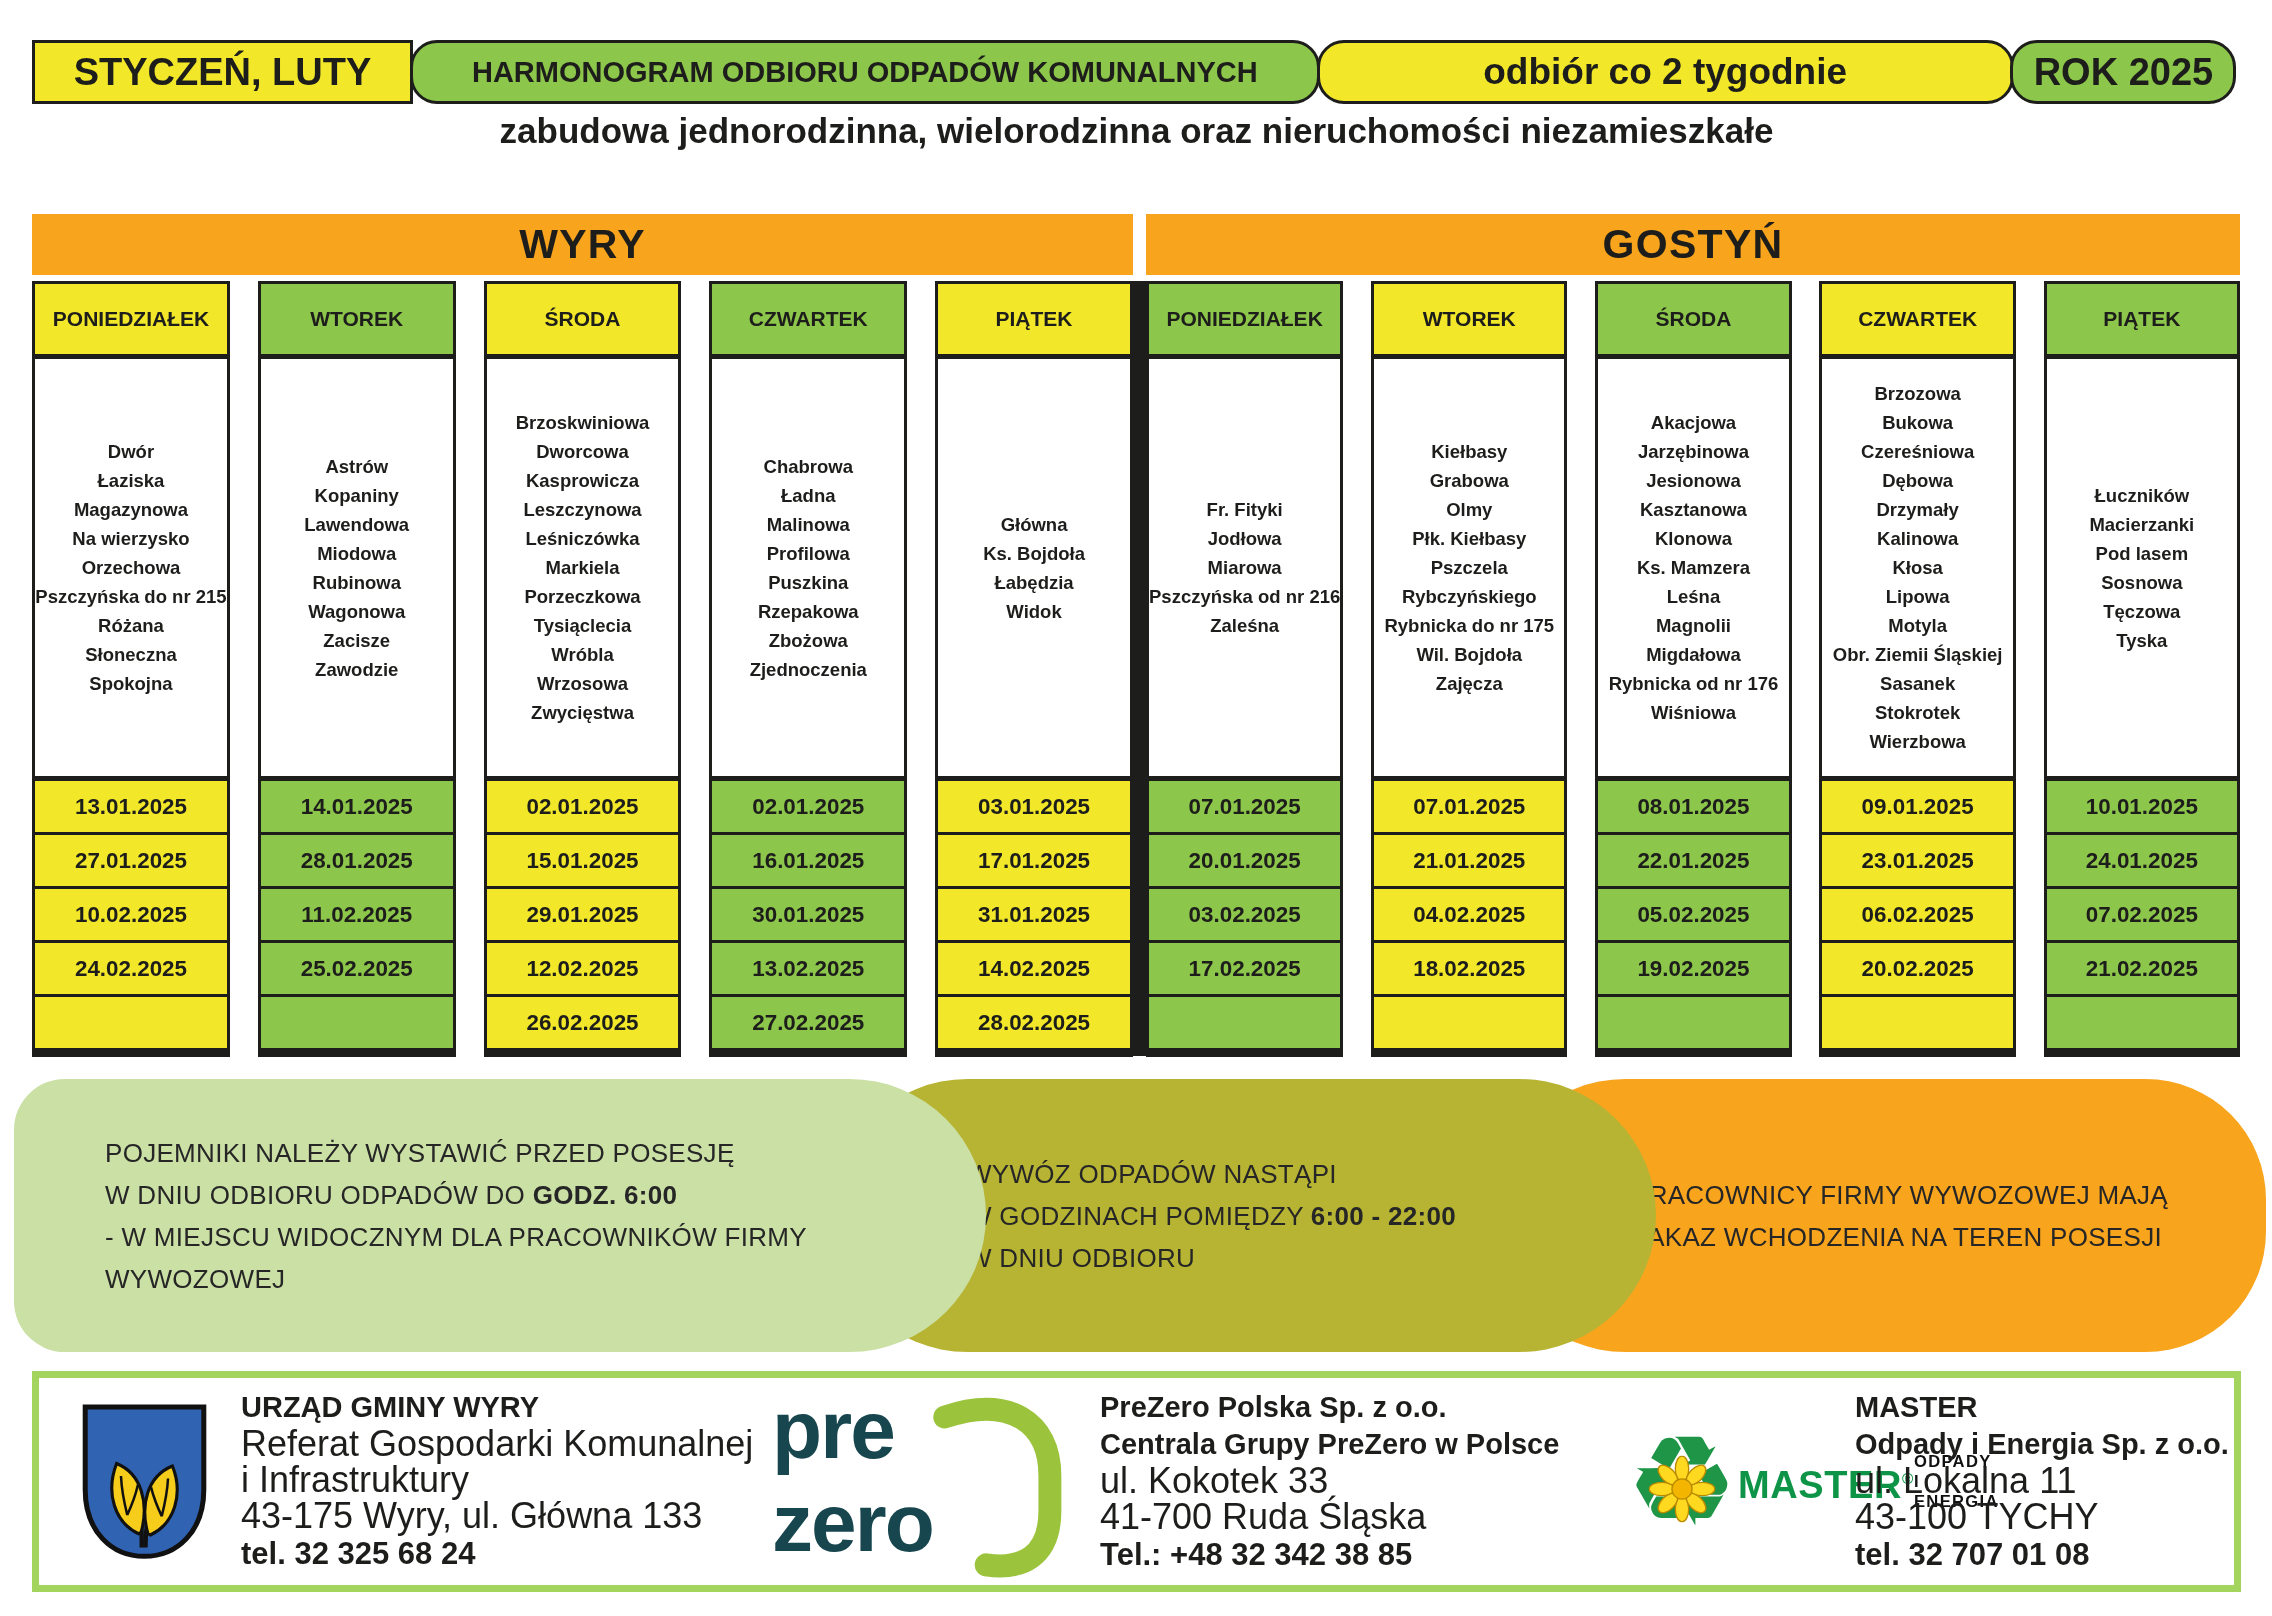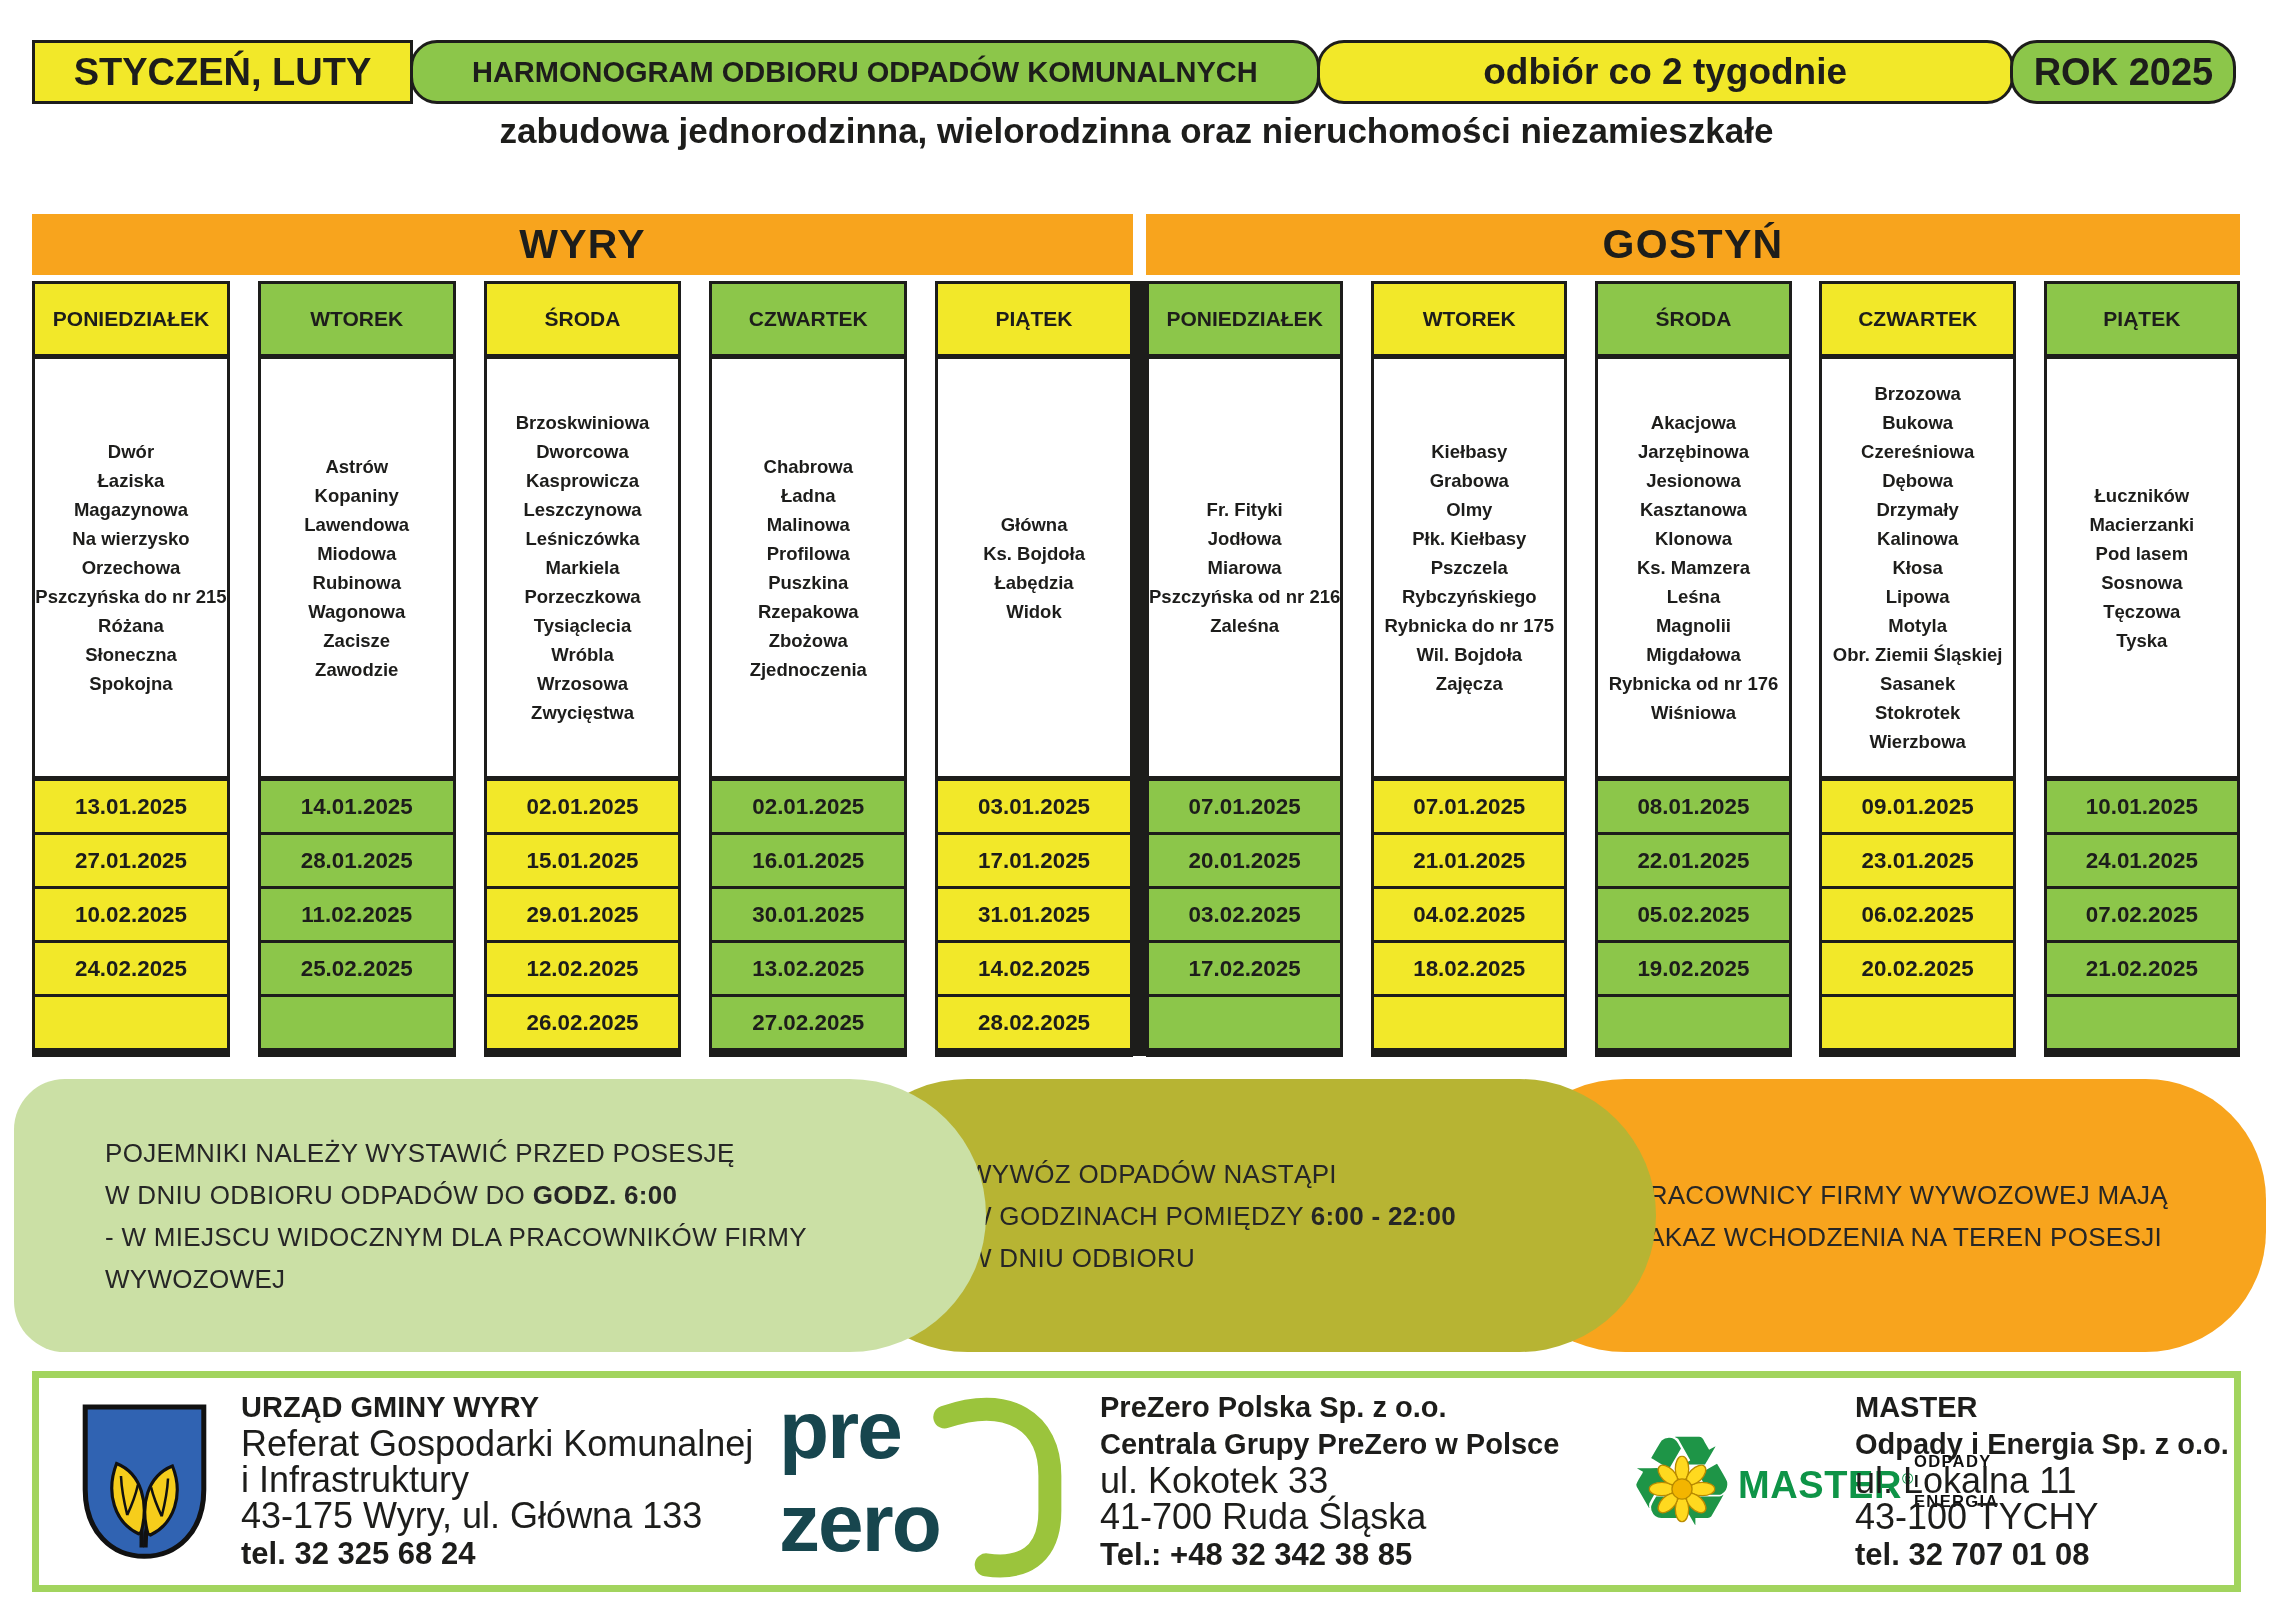--- a/index.html
+++ b/index.html
@@ -61,21 +61,21 @@
   .org-prezero{width:857px;}
   .org-master{flex:1;}
   .org-text{margin-left:31px;}
   .org-line{font-size:36px;line-height:36px;}
   .org-name{font-size:29px;font-weight:bold;line-height:37px;}
   .org-phone{font-size:31px;font-weight:bold;line-height:40px;}
 
   .shield{width:131px;height:160px;flex:0 0 auto;}
 
   .pz-logo{position:relative;width:300px;height:192px;flex:0 0 auto;}
-  .pz-word{position:absolute;left:10px;font-size:82px;font-weight:bold;letter-spacing:-1.9px;
+  .pz-word{position:absolute;left:3px;font-size:82px;font-weight:bold;letter-spacing:-1.9px;
            color:var(--prezero_teal);line-height:1;}
   .pz-pre{top:3.8px;}
   .pz-zero{top:96px;}
   .pz-swoosh{position:absolute;right:0;top:0;}
 
   .master-emblem{width:198px;flex:0 0 auto;display:flex;flex-direction:row;align-items:center;}
   .recycle-wrap{position:relative;width:141px;height:128px;}
   .recycle-icon{font-size:125px;line-height:128px;color:#1e9547;font-family:"DejaVu Sans",sans-serif;}
   .flower{position:absolute;left:50%;top:56%;transform:translate(-50%,-50%);}
   .master-word{font-size:38px;font-weight:bold;color:var(--master_green);letter-spacing:0.6px;line-height:38px;}

